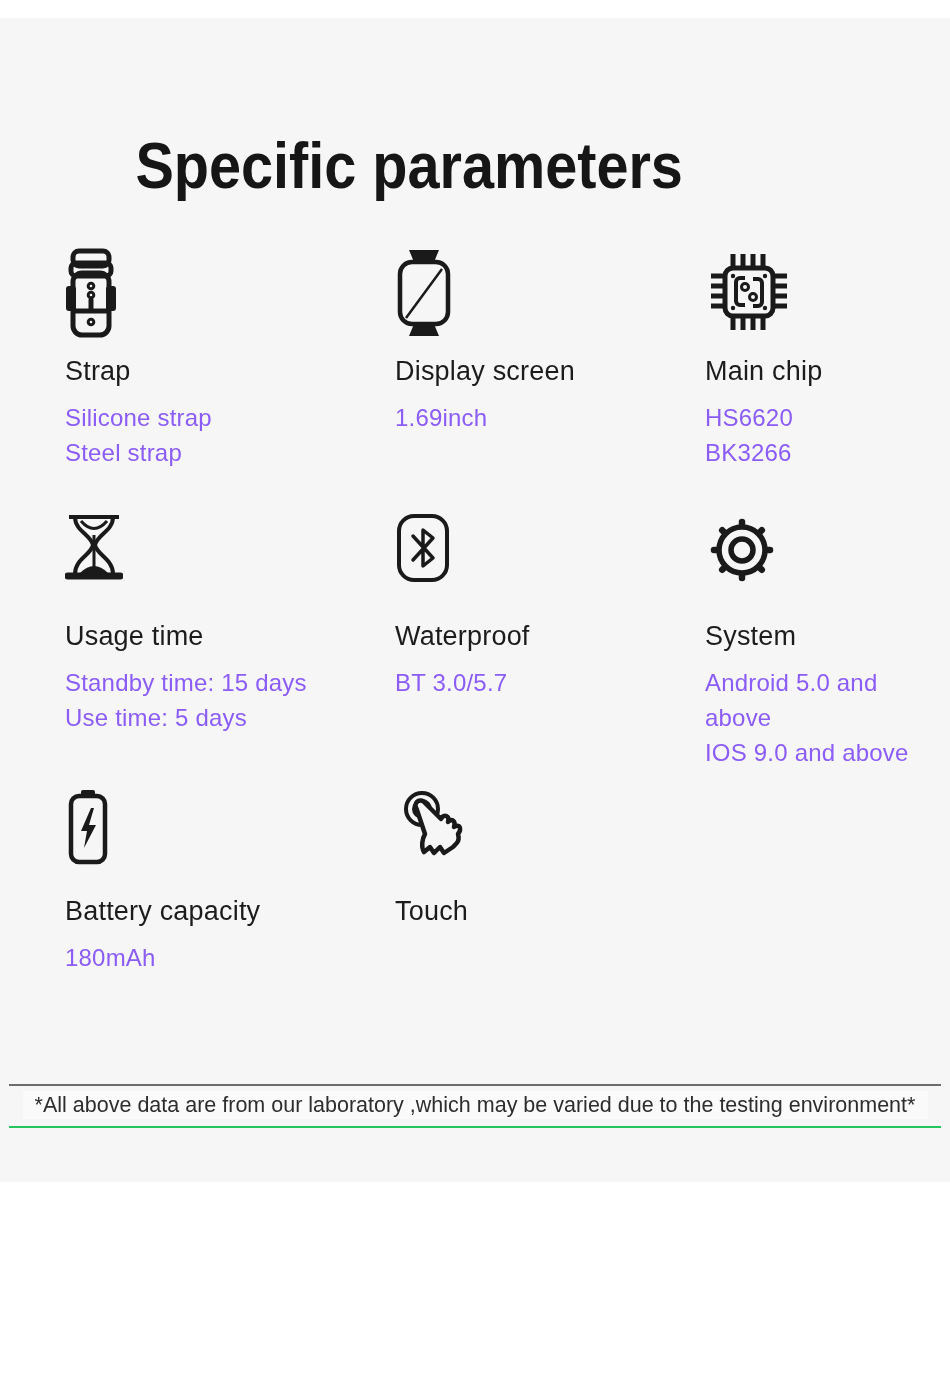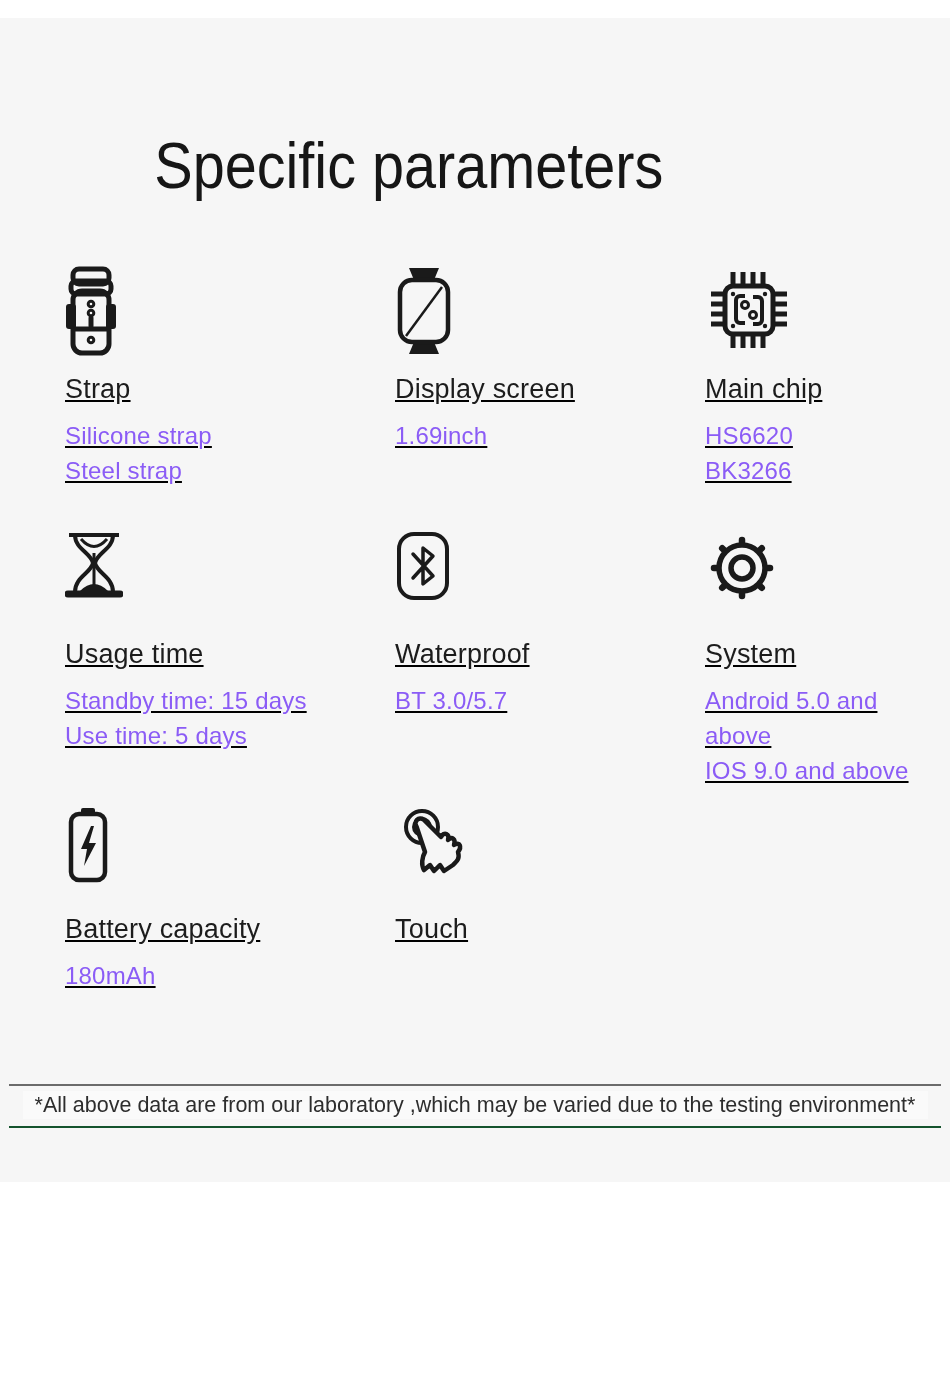--- a/index.html
+++ b/index.html
@@ -4,40 +4,39 @@
 <style>
   html,body{margin:0;padding:0;}
   body{
     width:950px;height:1381px;background:#ffffff;position:relative;
     font-family:"Liberation Sans", sans-serif;
     -webkit-font-smoothing:antialiased;
   }
   .sheet{position:absolute;top:18px;left:0;width:950px;height:1164px;background:#f6f6f6;}
   .title{
     position:absolute;top:86px;left:0;width:818px;text-align:center;
-    font-size:64px;font-weight:400;color:#161616;white-space:nowrap;
+    font-size:64px;font-weight:700;color:#161616;white-space:nowrap;
   }
   .title span{display:inline-block;transform:scaleX(.90);transform-origin:center;}
   .grid{
-    position:absolute;top:266px;left:65px;width:880px;
+    position:absolute;top:248px;left:65px;width:880px;
     display:grid;grid-template-columns:330px 310px 1fr;
     grid-template-rows:265px 275px auto;
-    text-decoration:underline;
   }
   .item{display:block;}
   .icon{height:92px;margin-bottom:16px;display:flex;align-items:flex-start;}
   .icon svg{display:block;}
   .st{fill:none;stroke:#1a1a1a;}
   .fl{fill:#1a1a1a;stroke:none;}
   .bg{fill:#f6f6f6;}
   h3{margin:0 0 13px 0;font-size:27px;font-weight:500;color:#1c1c1c;letter-spacing:.2px;}
   .val{font-size:24px;line-height:35px;color:#8b5cf6;letter-spacing:.2px;}
   .note{
     position:absolute;top:1084px;left:9px;right:9px;
-    border-top:2px solid #6b6b6b;border-bottom:2px solid #14532d;
+    border-top:2px solid #6b6b6b;border-bottom:2px solid #22c55e;
     padding:5px 0 7px 0;text-align:center;
   }
   .note-inner{
     max-width:905px;margin:0 auto;font-size:21.5px;line-height:28px;color:#2d2d2d;
     background:rgba(255,255,255,0.45);
   }
 </style>
 </head>
 <body>
 

